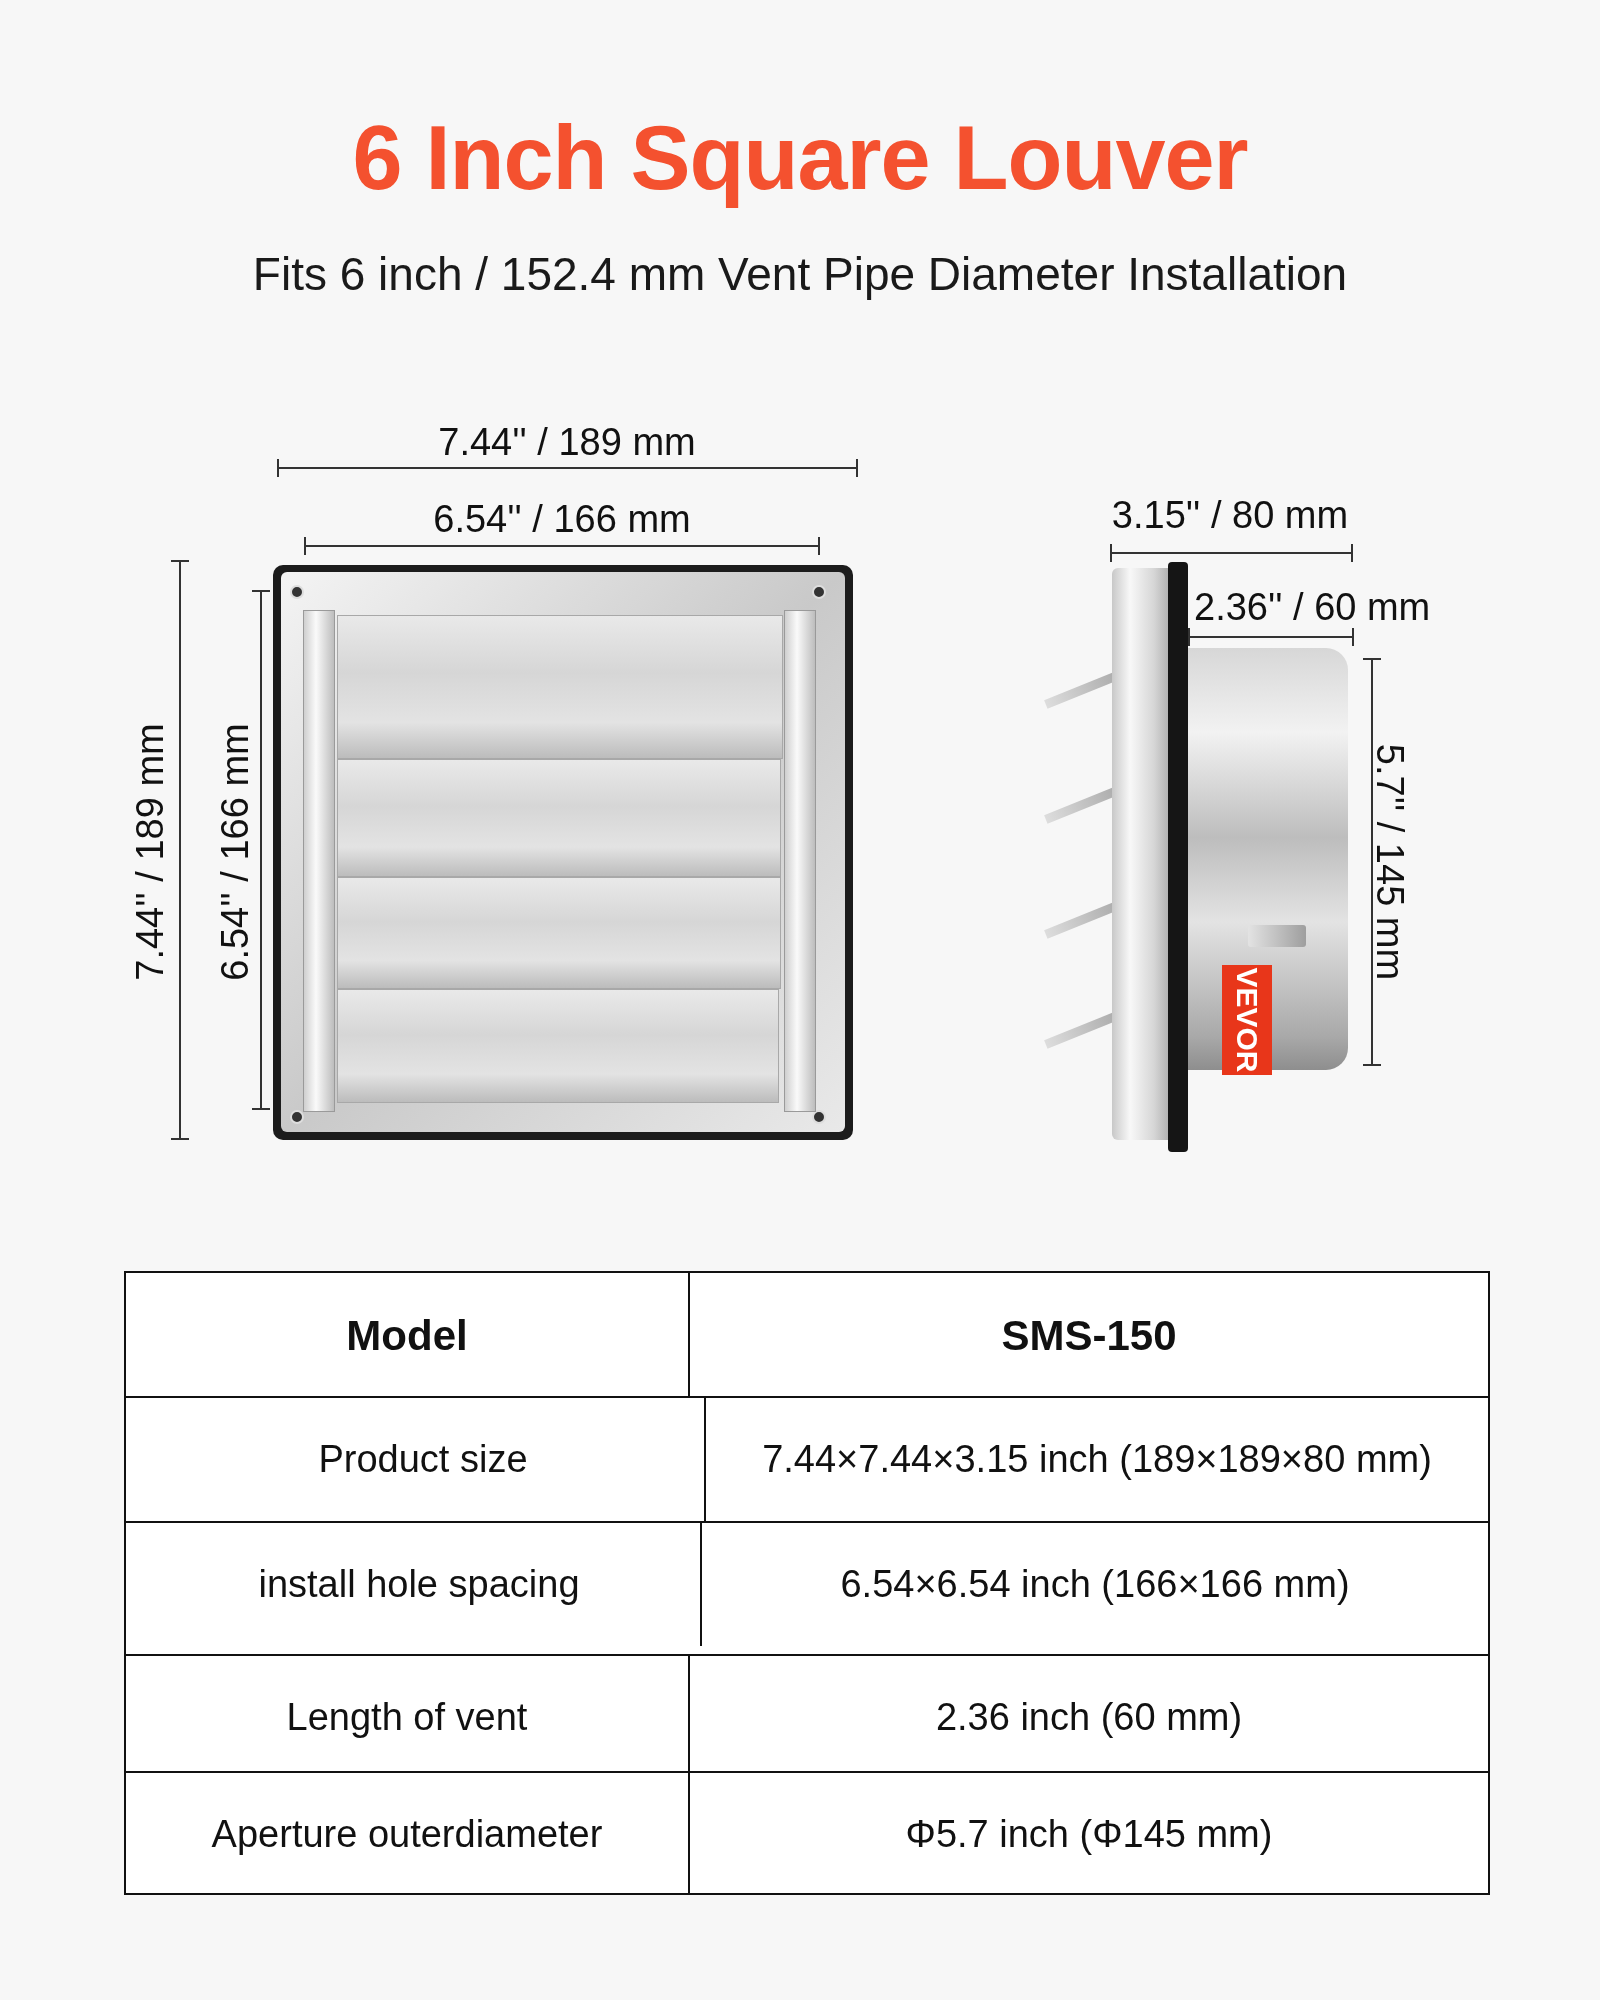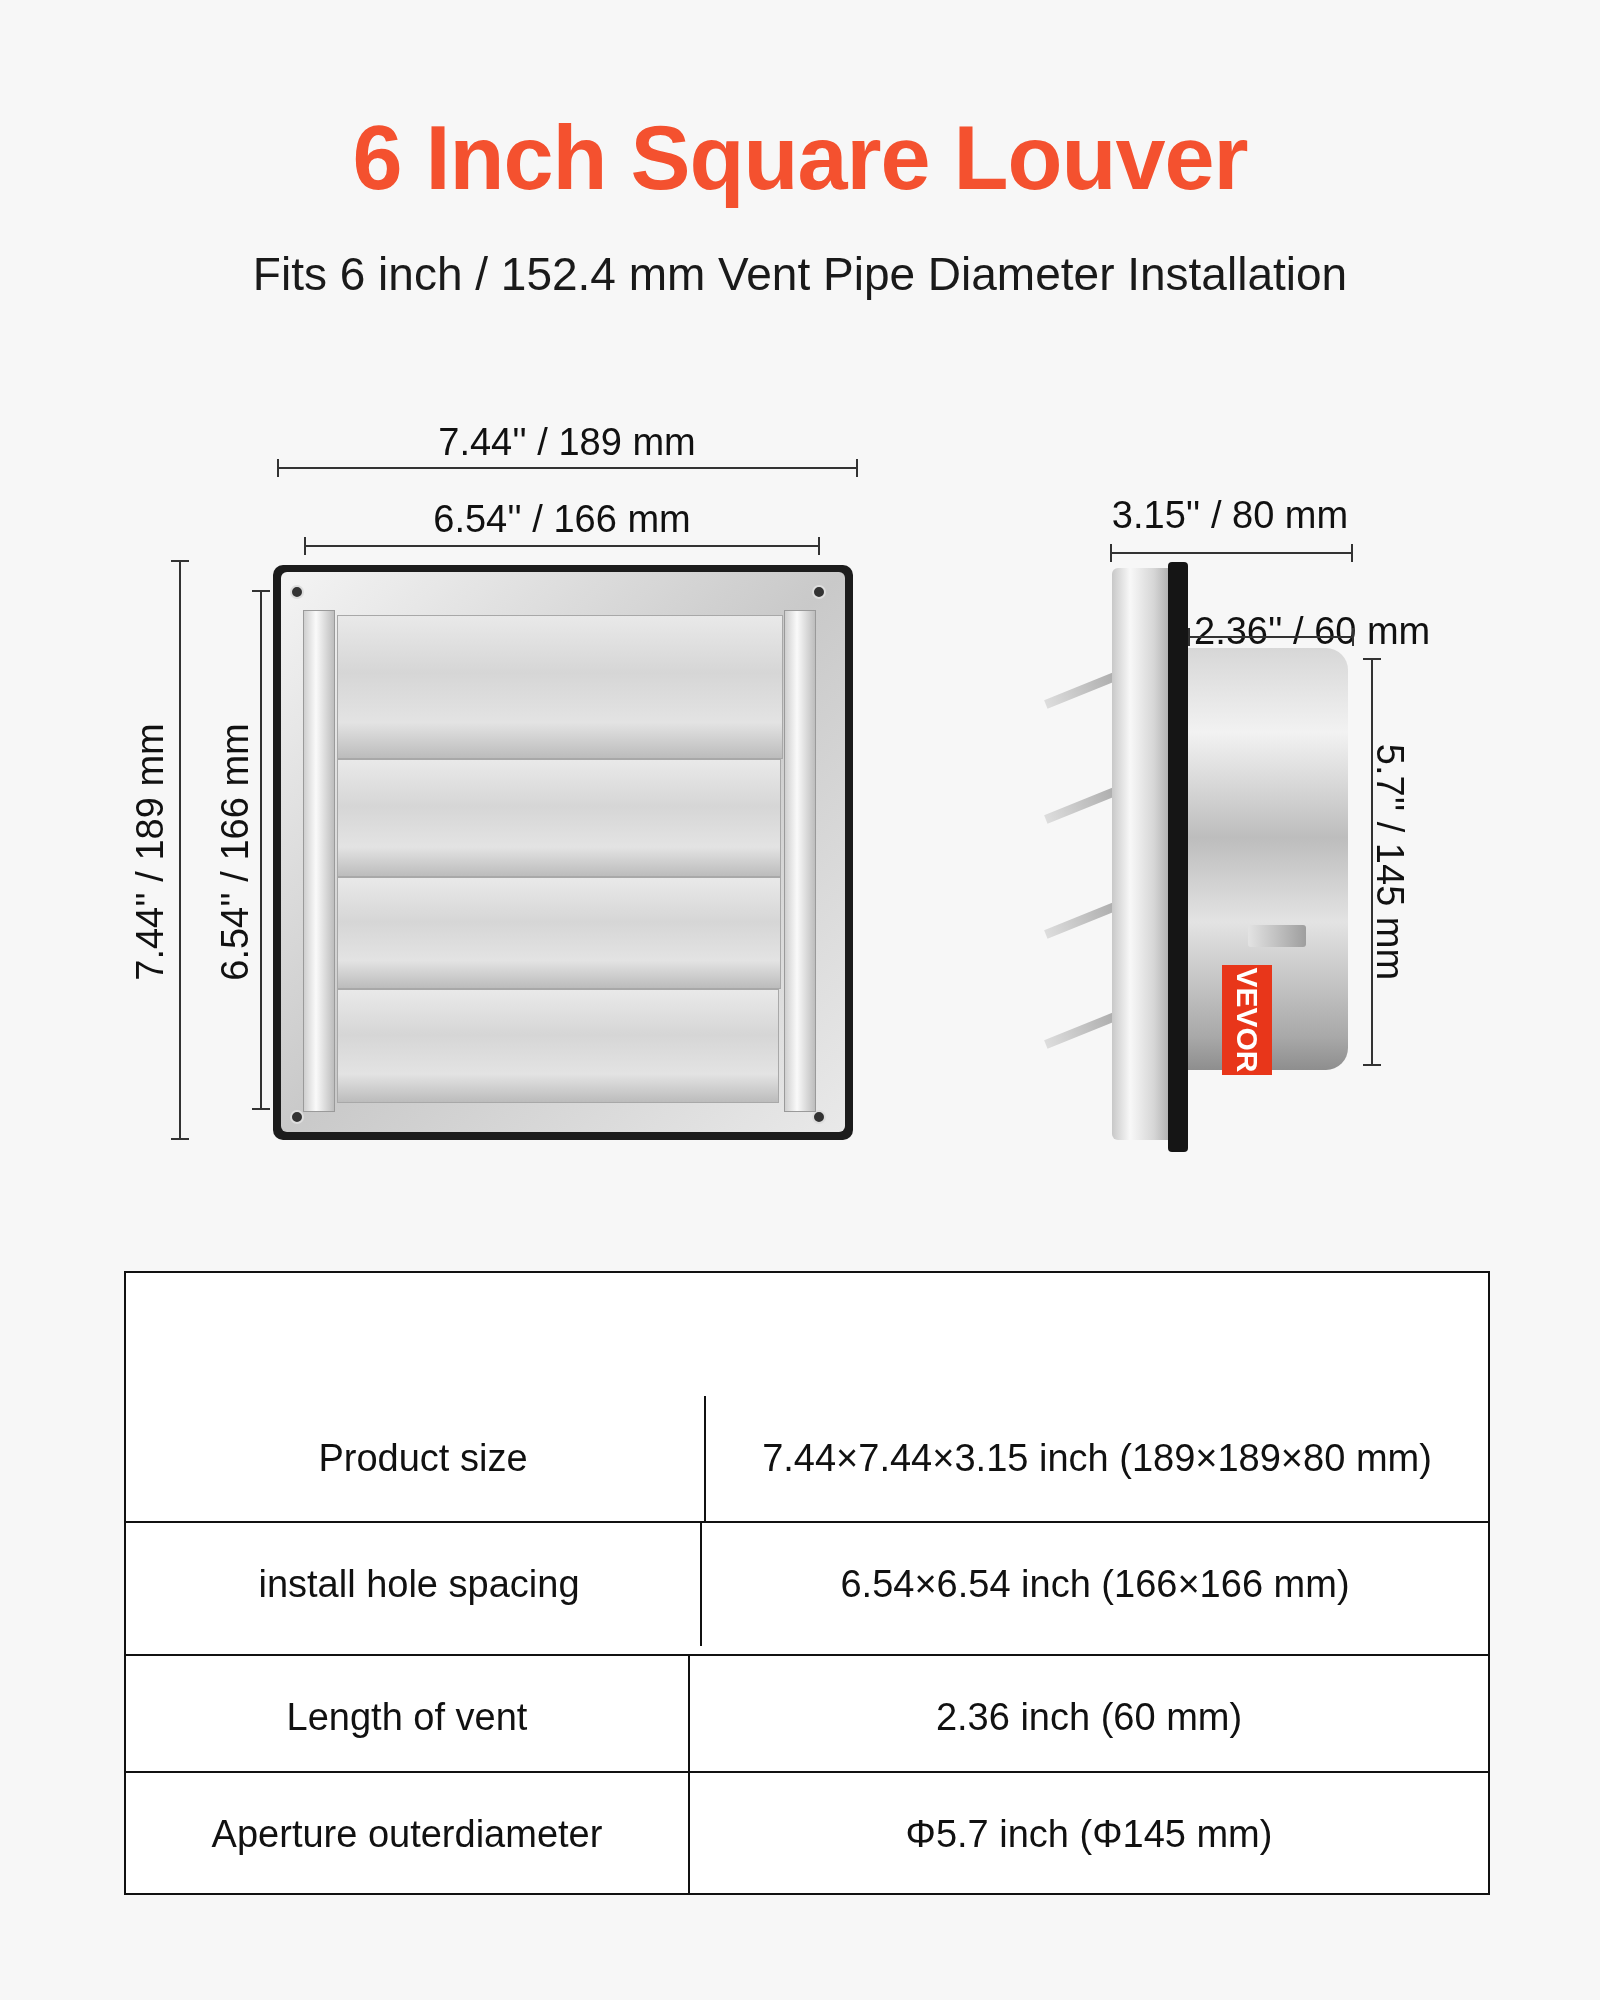--- a/index.html
+++ b/index.html
@@ -66,40 +66,44 @@
   <div class="abs rail" style="left:784px;top:610px;width:30px;height:500px;"></div>
   <div class="abs blade" style="left:337px;top:615px;width:444px;height:142px;"></div>
   <div class="abs blade" style="left:337px;top:759px;width:442px;height:116px;"></div>
   <div class="abs blade" style="left:337px;top:877px;width:442px;height:110px;"></div>
   <div class="abs blade" style="left:337px;top:989px;width:440px;height:112px;"></div>
 </div>
 
 <div>
   <div class="abs dim" style="left:1100px;width:260px;top:493px;text-align:center;">3.15'' / 80 mm</div>
   <div class="abs hline" style="left:1110px;top:552px;width:243px;"></div>
-  <div class="abs dim" style="left:1194px;width:270px;top:585px;text-align:left;margin-top:24px;">2.36'' / 60 mm</div>
+  <div class="abs dim" style="left:1194px;width:270px;top:585px;text-align:left;">2.36'' / 60 mm</div>
   <div class="abs hline" style="left:1188px;top:636px;width:166px;"></div>
 
   <div class="abs fin" style="left:1040px;top:670px;"></div>
   <div class="abs fin" style="left:1040px;top:785px;"></div>
   <div class="abs fin" style="left:1040px;top:900px;"></div>
   <div class="abs fin" style="left:1040px;top:1010px;"></div>
   <div class="abs splate"></div>
   <div class="abs gasket"></div>
   <div class="abs cyl"></div>
   <div class="abs tab"></div>
   <div class="abs logo">
       <span>VEVOR</span>
     </div>
 
   <div class="abs vline" style="left:1371px;top:658px;height:408px;"></div>
   <div class="abs dim vtext-cw" style="left:1200px;top:840px;width:380px;height:44px;text-align:center;">5.7'' / 145 mm</div>
 </div>
 
 <div class="abs table">
+  <div class="row head" style="top:0;height:125px;">
+    <div class="cell c1">Model</div>
+    <div class="cell c2">SMS-150</div>
+  </div>
   <div class="row" style="top:123px;padding-left:16px;">
     <div class="cell c1">Product size</div>
     <div class="cell c2">7.44×7.44×3.15 inch (189×189×80 mm)</div>
   </div>
   <div class="row" style="top:248px;padding-left:12px;">
     <div class="cell c1">install hole spacing</div>
     <div class="cell c2">6.54×6.54 inch (166×166 mm)</div>
   </div>
   <div class="row" style="top:373px;margin-top:8px;">
     <div class="cell c1">Length of vent</div>

